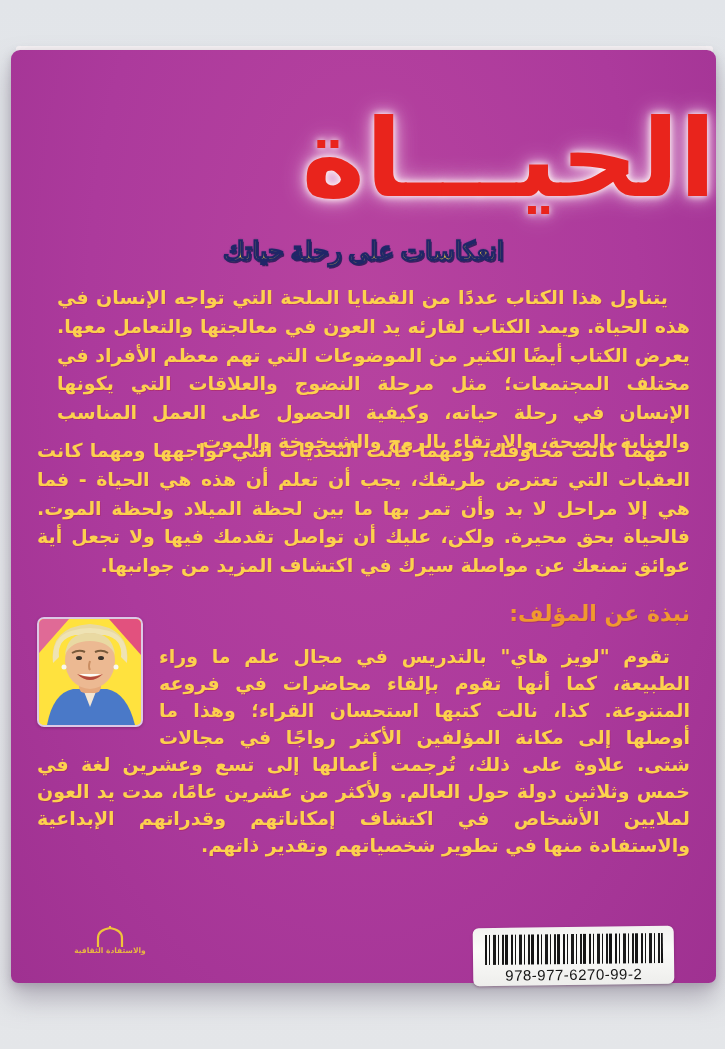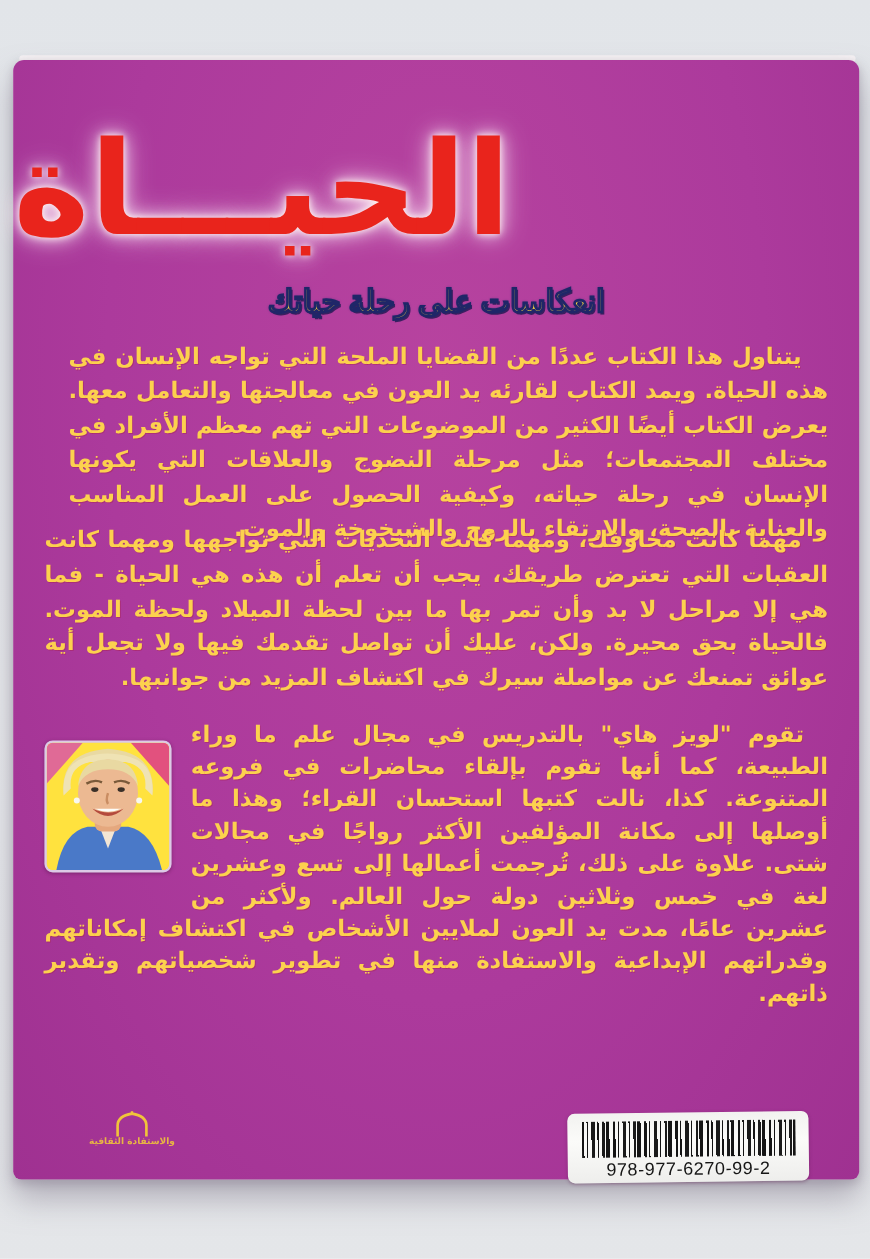--- a/index.html
+++ b/index.html
@@ -12,21 +12,21 @@
     position:absolute;left:11px;top:50px;width:705px;height:933px;
     background:radial-gradient(ellipse at 50% 28%,#b7439f 0%,#ac3a9c 55%,#9f3191 100%);
     border-radius:9px 9px 7px 7px;
     box-shadow:0 16px 26px rgba(130,122,140,.5), 0 3px 8px rgba(120,110,130,.35);
   }
   .book::before{ 
     content:"";position:absolute;left:5px;right:3px;top:-4px;height:6px;
     background:#f7f3f5;border-radius:4px;z-index:-1;
   }
   .title{
-    position:absolute;top:52px;left:0;right:0;text-align:left;direction:rtl;
+    position:absolute;top:52px;left:0;right:0;text-align:right;direction:rtl;
     font-size:108px;line-height:1.05;font-weight:bold;color:#e9241c;
     text-shadow:0 0 6px rgba(255,250,240,.95),0 0 14px rgba(255,240,250,.85),0 0 26px rgba(255,225,245,.6);
   }
   .subtitle{
     position:absolute;top:186px;left:0;right:0;text-align:center;direction:rtl;
     font-size:26px;font-weight:bold;color:#ffd83e;
     -webkit-text-stroke:1.3px #1f2668;
     text-shadow:1.5px 2px 0 #3a2060,0 0 2px #1f2668;
     letter-spacing:1px;
     font-family:Liberation Serif, serif;
@@ -133,20 +133,21 @@
         <ellipse cx="62" cy="39" rx="3" ry="2" fill="#3a3028"></ellipse>
 
         <path d="M51 42 q-2 6 0 9" stroke="#c98d62" stroke-width="2" fill="none"></path>
         <path d="M38 55 q13 12 26 0 q-12 6 -26 0" fill="#b44a3c"></path>
         <path d="M40 55 q11 5 22 0 Z" fill="#fdfdf8"></path>
 
         <circle cx="25" cy="48" r="2.5" fill="#f8f8f0"></circle>
         <circle cx="77" cy="48" r="2.5" fill="#f8f8f0"></circle>
       </svg>
     </div>
+    <h3 class="author-heading">نبذة عن المؤلف:</h3>
     <p class="author-bio">تقوم "لويز هاي" بالتدريس في مجال علم ما وراء الطبيعة، كما أنها تقوم بإلقاء محاضرات في فروعه المتنوعة. كذا، نالت كتبها استحسان القراء؛ وهذا ما أوصلها إلى مكانة المؤلفين الأكثر رواجًا في مجالات شتى. علاوة على ذلك، تُرجمت أعمالها إلى تسع وعشرين لغة في خمس وثلاثين دولة حول العالم. ولأكثر من عشرين عامًا، مدت يد العون لملايين الأشخاص في اكتشاف إمكاناتهم وقدراتهم الإبداعية والاستفادة منها في تطوير شخصياتهم وتقدير ذاتهم.</p>
   </div>
 
   <div class="publisher">
     <svg class="dome" width="30" height="22" viewBox="0 0 30 22">
       <path d="M3 21 L3 12 Q3 4 15 2 Q27 4 27 12 L27 21" fill="none" stroke="#f0c43a" stroke-width="2.2"></path>
       <line x1="15" y1="2" x2="15" y2="-1" stroke="#f0c43a" stroke-width="2"></line>
     </svg>
     <div class="publisher-tagline">والاستفادة الثقافية</div>
   </div>

